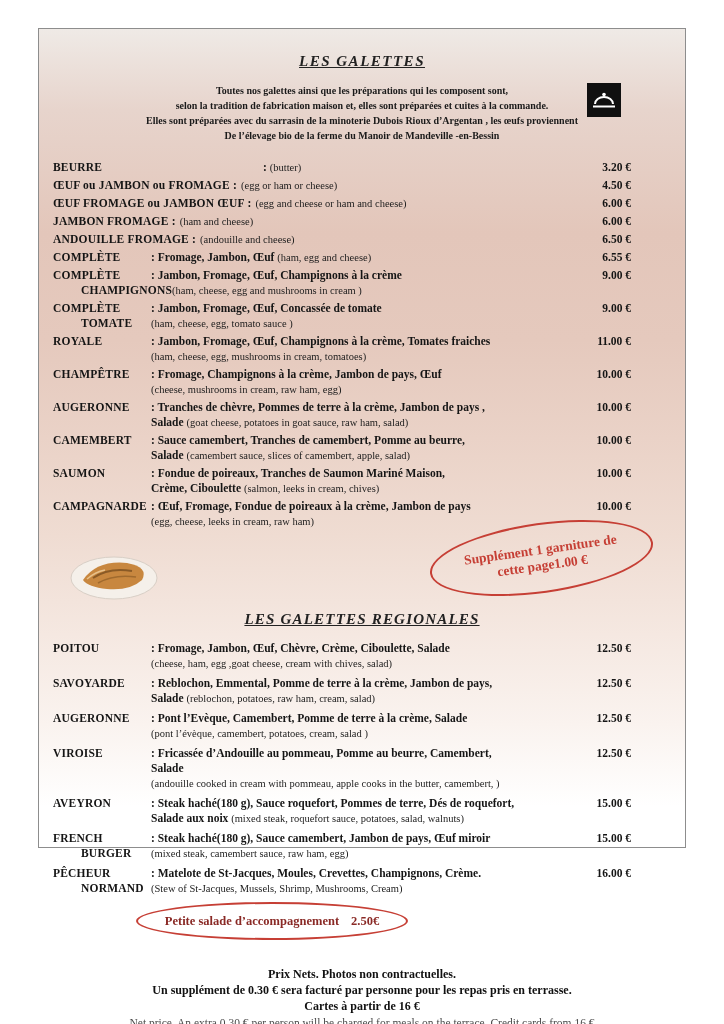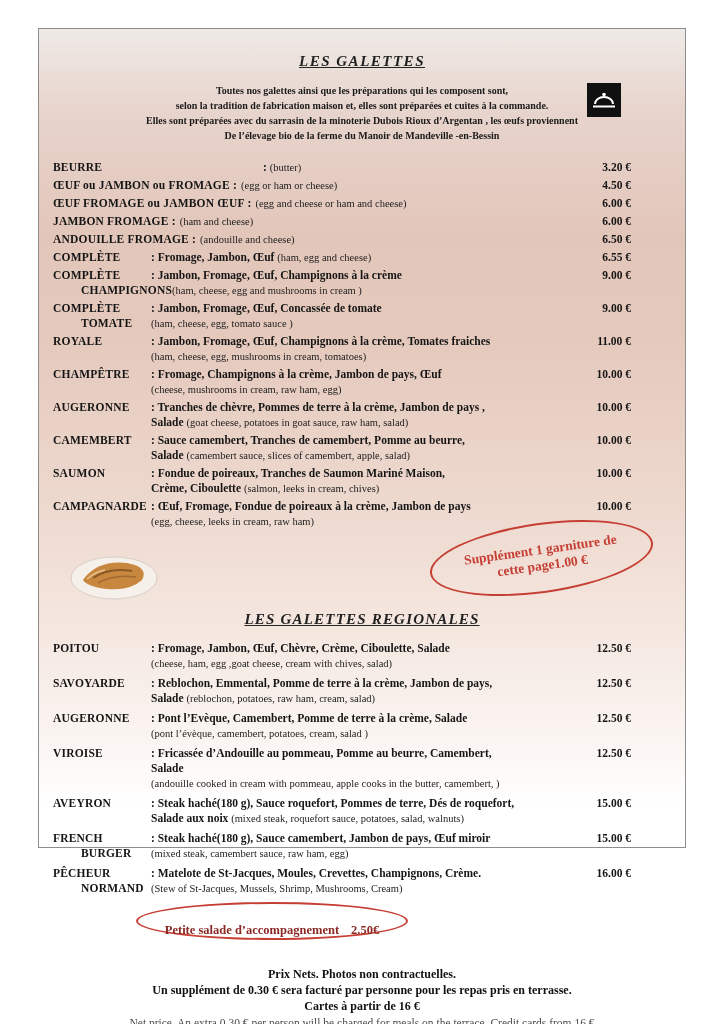--- a/index.html
+++ b/index.html
@@ -44,21 +44,21 @@
   }
   .section-title{
     text-align:center;font-size:15px;font-weight:bold;font-style:italic;
     letter-spacing:1.2px;text-decoration:underline;color:#222;
   }
   .menu-regionales{margin-top:12px;}
   .oval2-row{position:relative;height:42px;margin-top:6px;}
   .oval2{
     position:absolute;left:97px;top:0;width:272px;height:38px;box-sizing:border-box;
     border:2px solid #c63f35;border-radius:50%;
-    display:flex;align-items:flex-end;justify-content:center;
+    display:flex;align-items:center;justify-content:center;
     color:#8a2a26;font-weight:bold;font-size:12.5px;
   }
   .oval2 .o2-price{margin-left:12px;}
   .footer{margin-top:22px;text-align:center;}
   .footer .f-bold{font-size:12px;font-weight:bold;line-height:16px;color:#111;}
   .footer .f-en{font-size:11.5px;line-height:16px;color:#4a4a4a;margin-top:1px;}
 </style>
 </head>
 <body>
 

